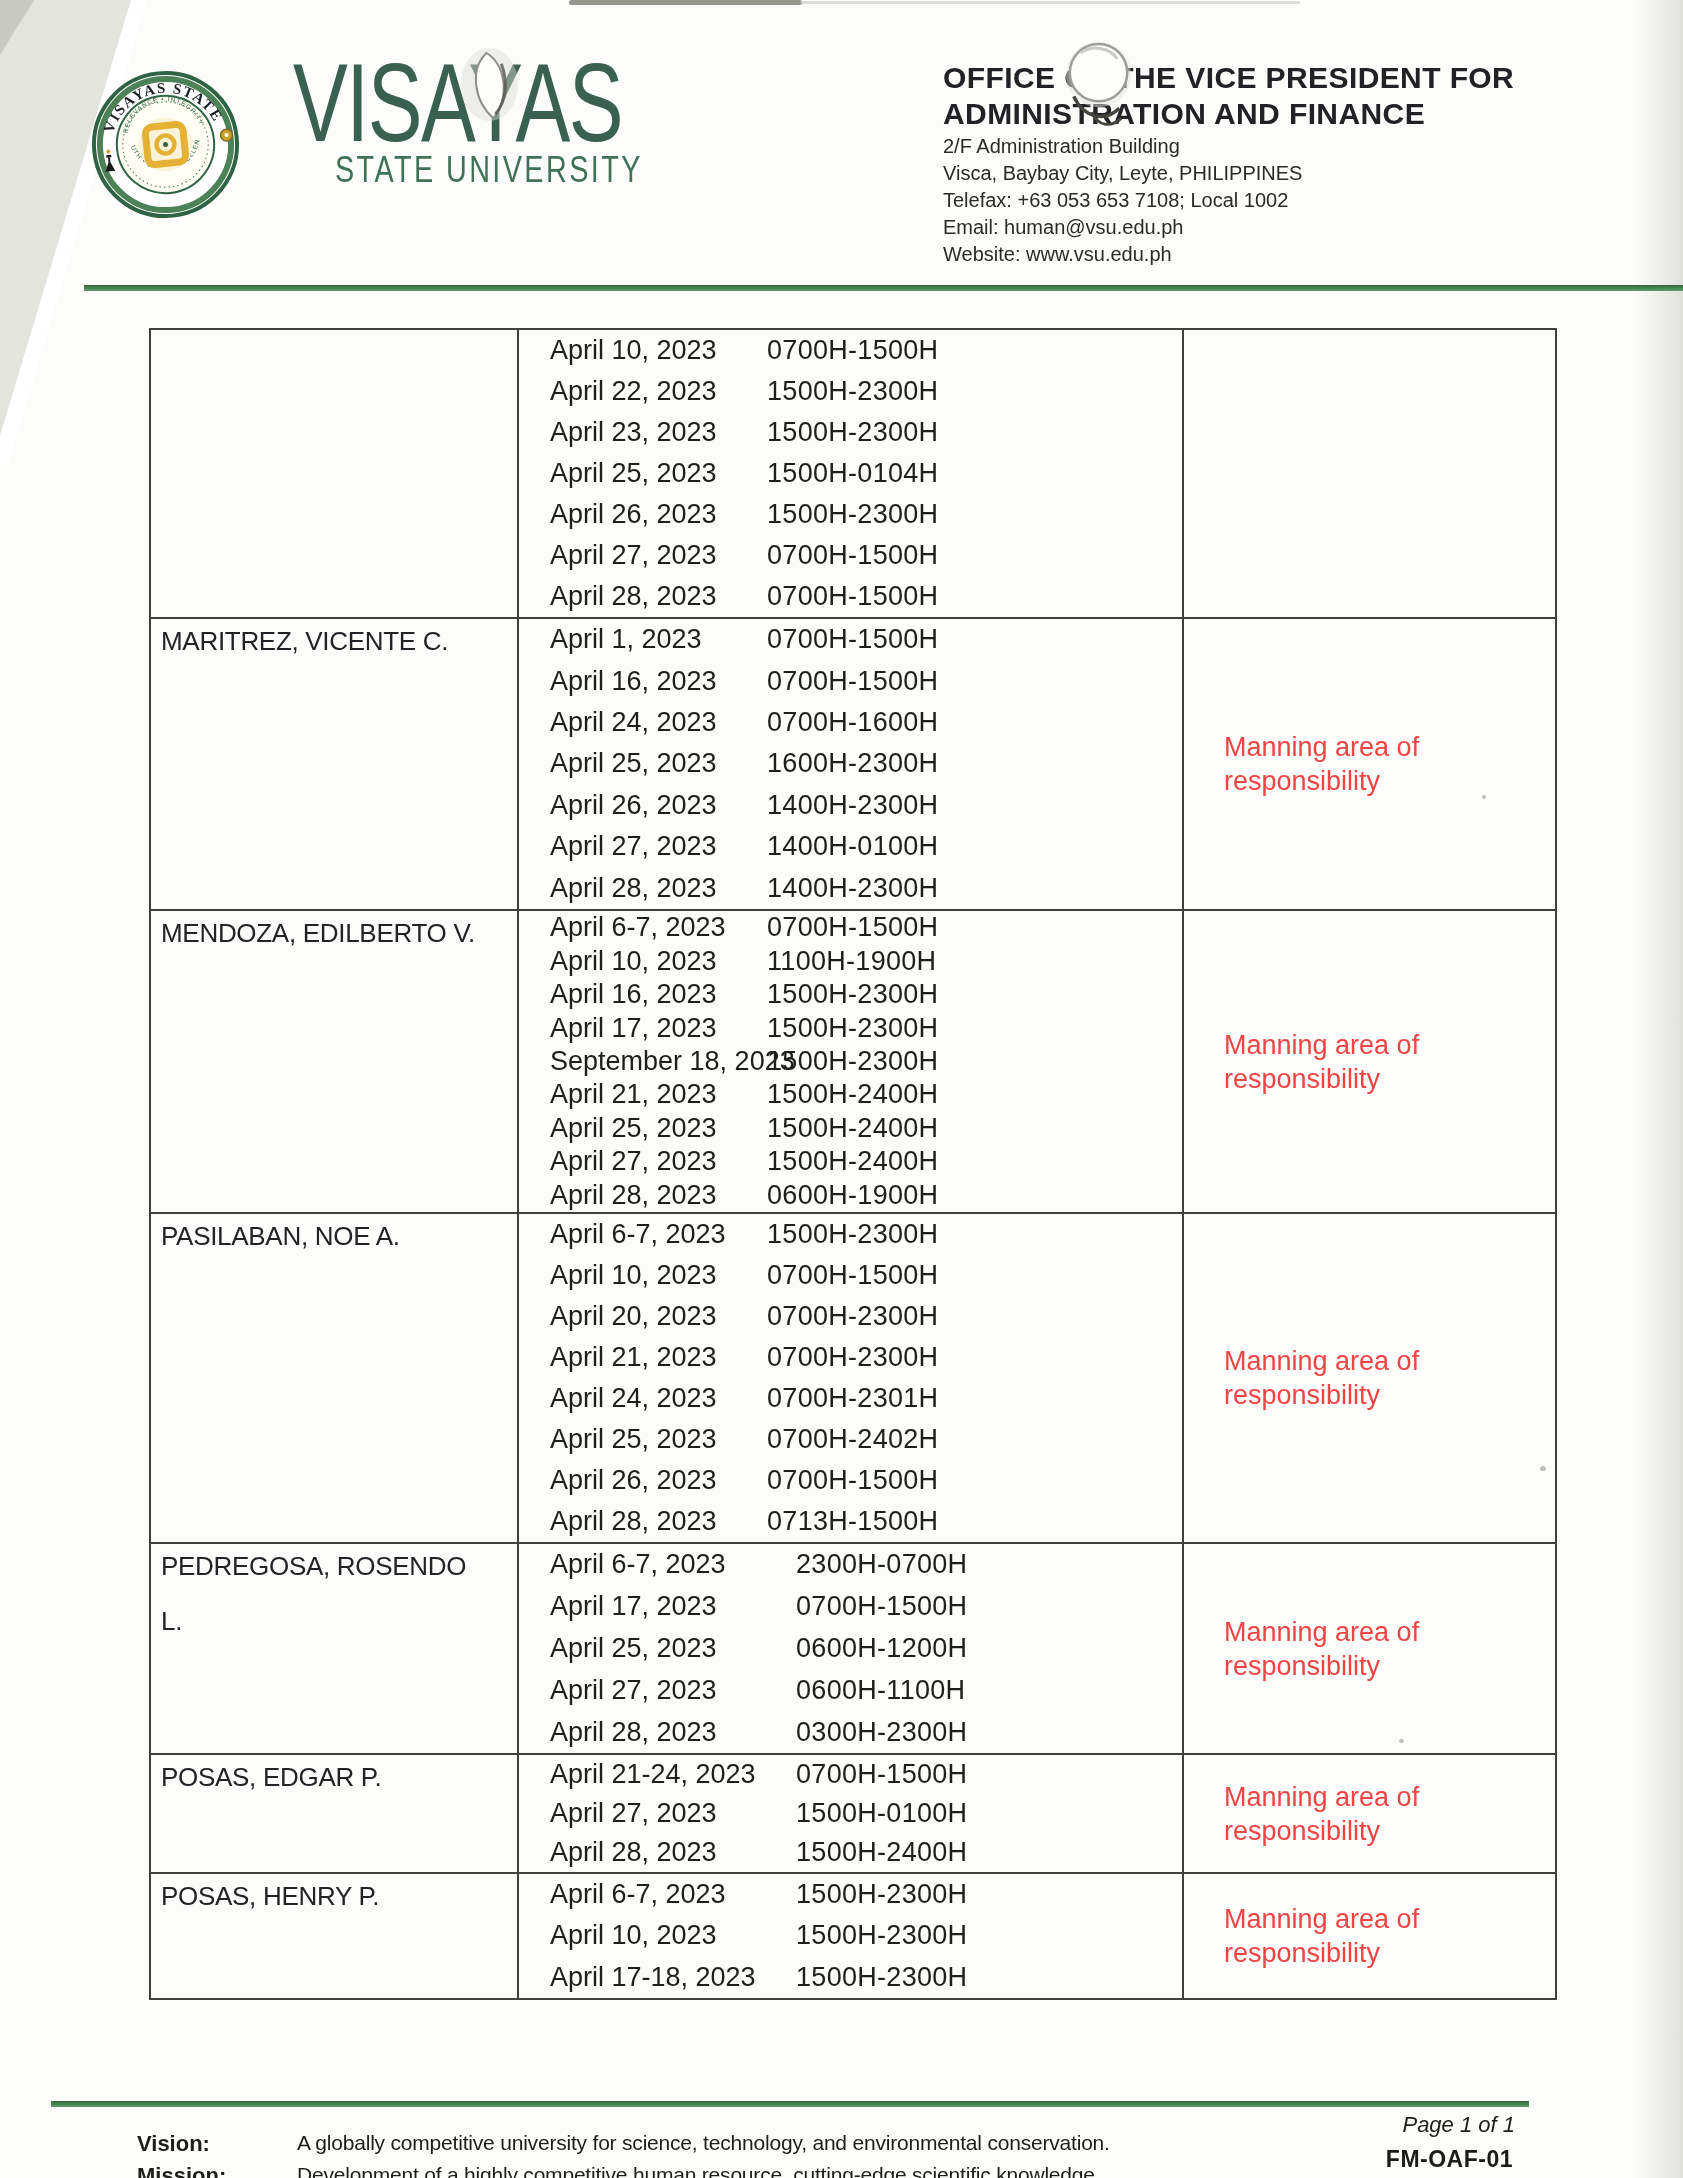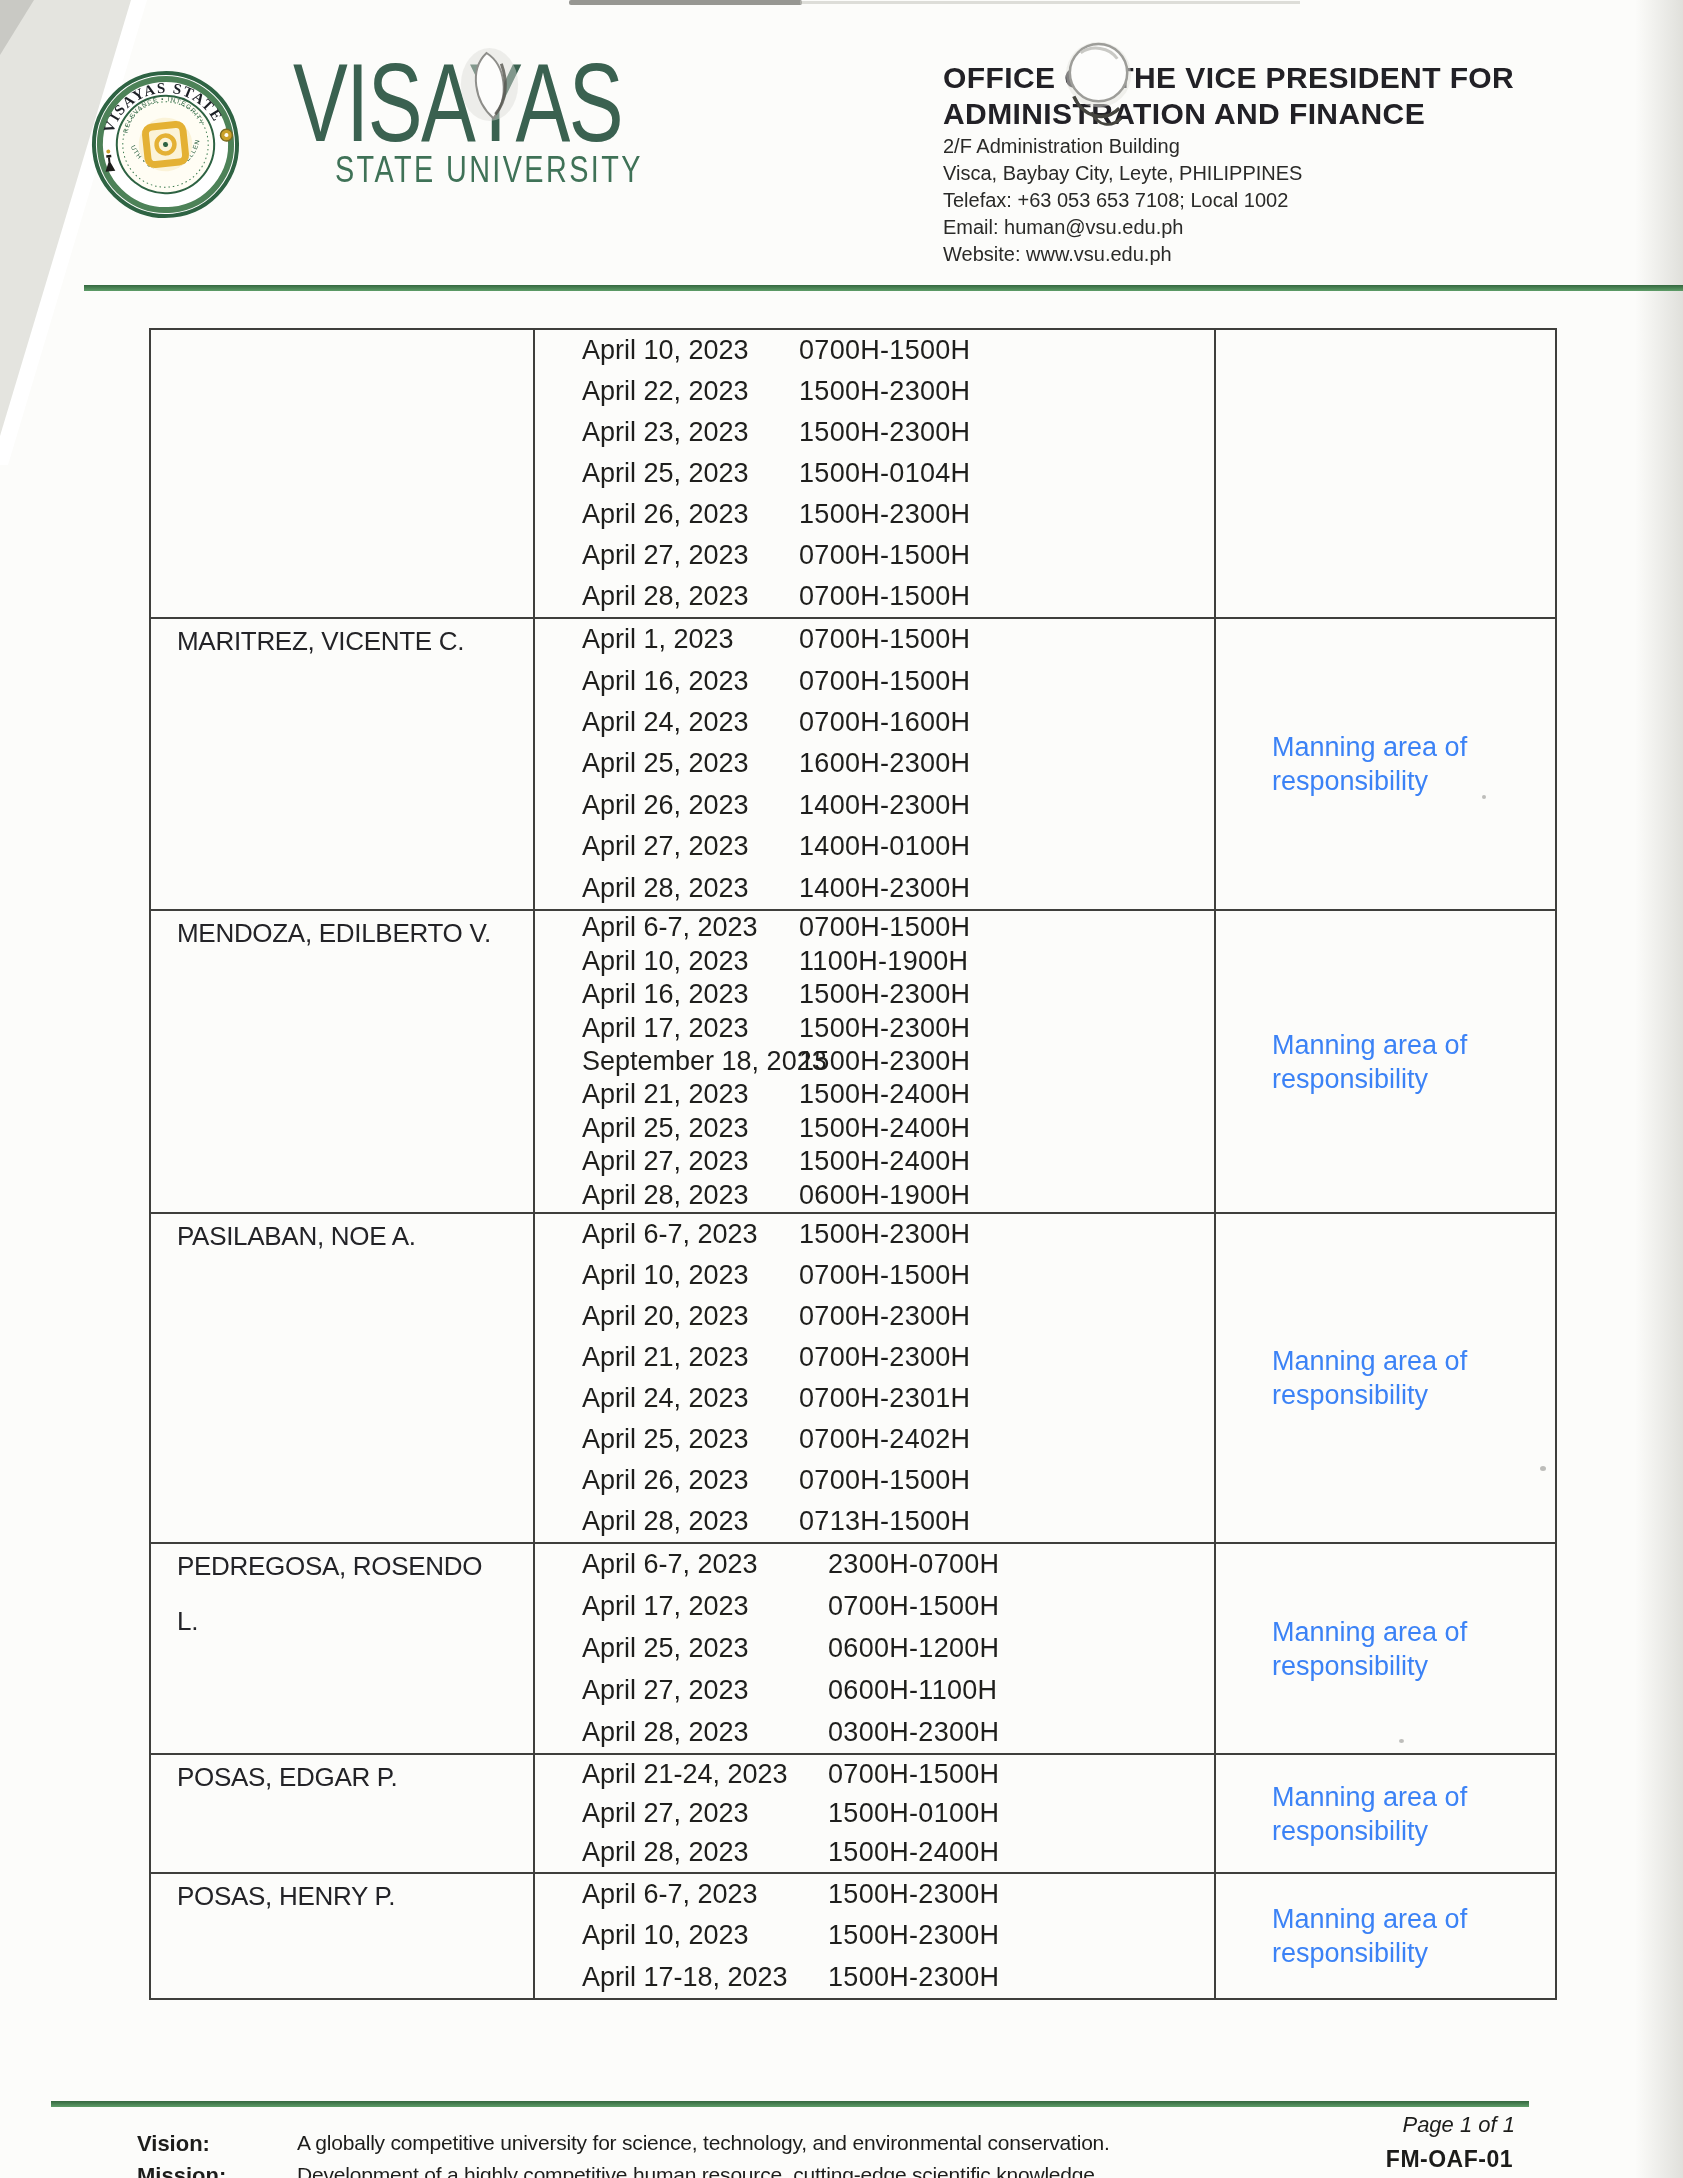--- a/index.html
+++ b/index.html
@@ -36,32 +36,32 @@
   .office2{left:943px;top:97px;font-size:30px;font-weight:700;letter-spacing:0.4px;color:#222126;white-space:nowrap;}
   .addr{left:943px;top:133px;font-size:20px;line-height:27px;color:#2a2a28;}
   .rule-green{height:6px;background:linear-gradient(#34673f,#5e9d68);}
   #rule-top{left:84px;top:285px;width:1599px;}
   #rule-bottom{left:51px;top:2101px;width:1478px;}
 
   
   #sched-table{left:149px;top:328px;width:1408px;
     border:2px solid #3f3f3c;border-bottom:none;box-sizing:border-box;}
   .tsec{display:flex;border-bottom:2px solid #3f3f3c;box-sizing:border-box;}
-  .tcell{box-sizing:border-box;margin-left:16px;}
+  .tcell{box-sizing:border-box;}
   .ncell{width:368px;border-right:2px solid #3f3f3c;padding:7px 8px 0 10px;
     font-size:26px;letter-spacing:-0.3px;color:#232327;}
   .nline{min-height:55px;line-height:30px;}
   .scell{width:665px;border-right:2px solid #3f3f3c;position:relative;
     display:flex;flex-direction:column;justify-content:center;}
   .srow{position:relative;flex:1;display:flex;align-items:center;font-size:27px;color:#1e1e1c;}
   .sdate{position:absolute;left:31px;white-space:nowrap;}
   .stime{position:absolute;left:248px;white-space:nowrap;letter-spacing:0.3px;}
   .indent .stime{left:277px;}
   .rcell{flex:1;display:flex;flex-direction:column;justify-content:center;padding-left:40px;}
-  .rtext{width:218px;font-size:27px;line-height:34px;color:#3b82f6;}
+  .rtext{width:218px;font-size:27px;line-height:34px;color:#ef4444;}
 
   
   .page-label{right:168px;top:2112px;font-size:22px;font-style:italic;color:#1d1d1b;}
   .form-code{right:170px;top:2146px;font-size:23px;font-weight:700;letter-spacing:0.5px;color:#1b1b19;}
   .foot-label{left:137px;font-size:22px;font-weight:700;color:#1d1d1b;}
   .foot-text{left:297px;font-size:21px;letter-spacing:-0.2px;color:#1d1d1b;white-space:nowrap;}
 </style>
 </head>
 <body>
 

